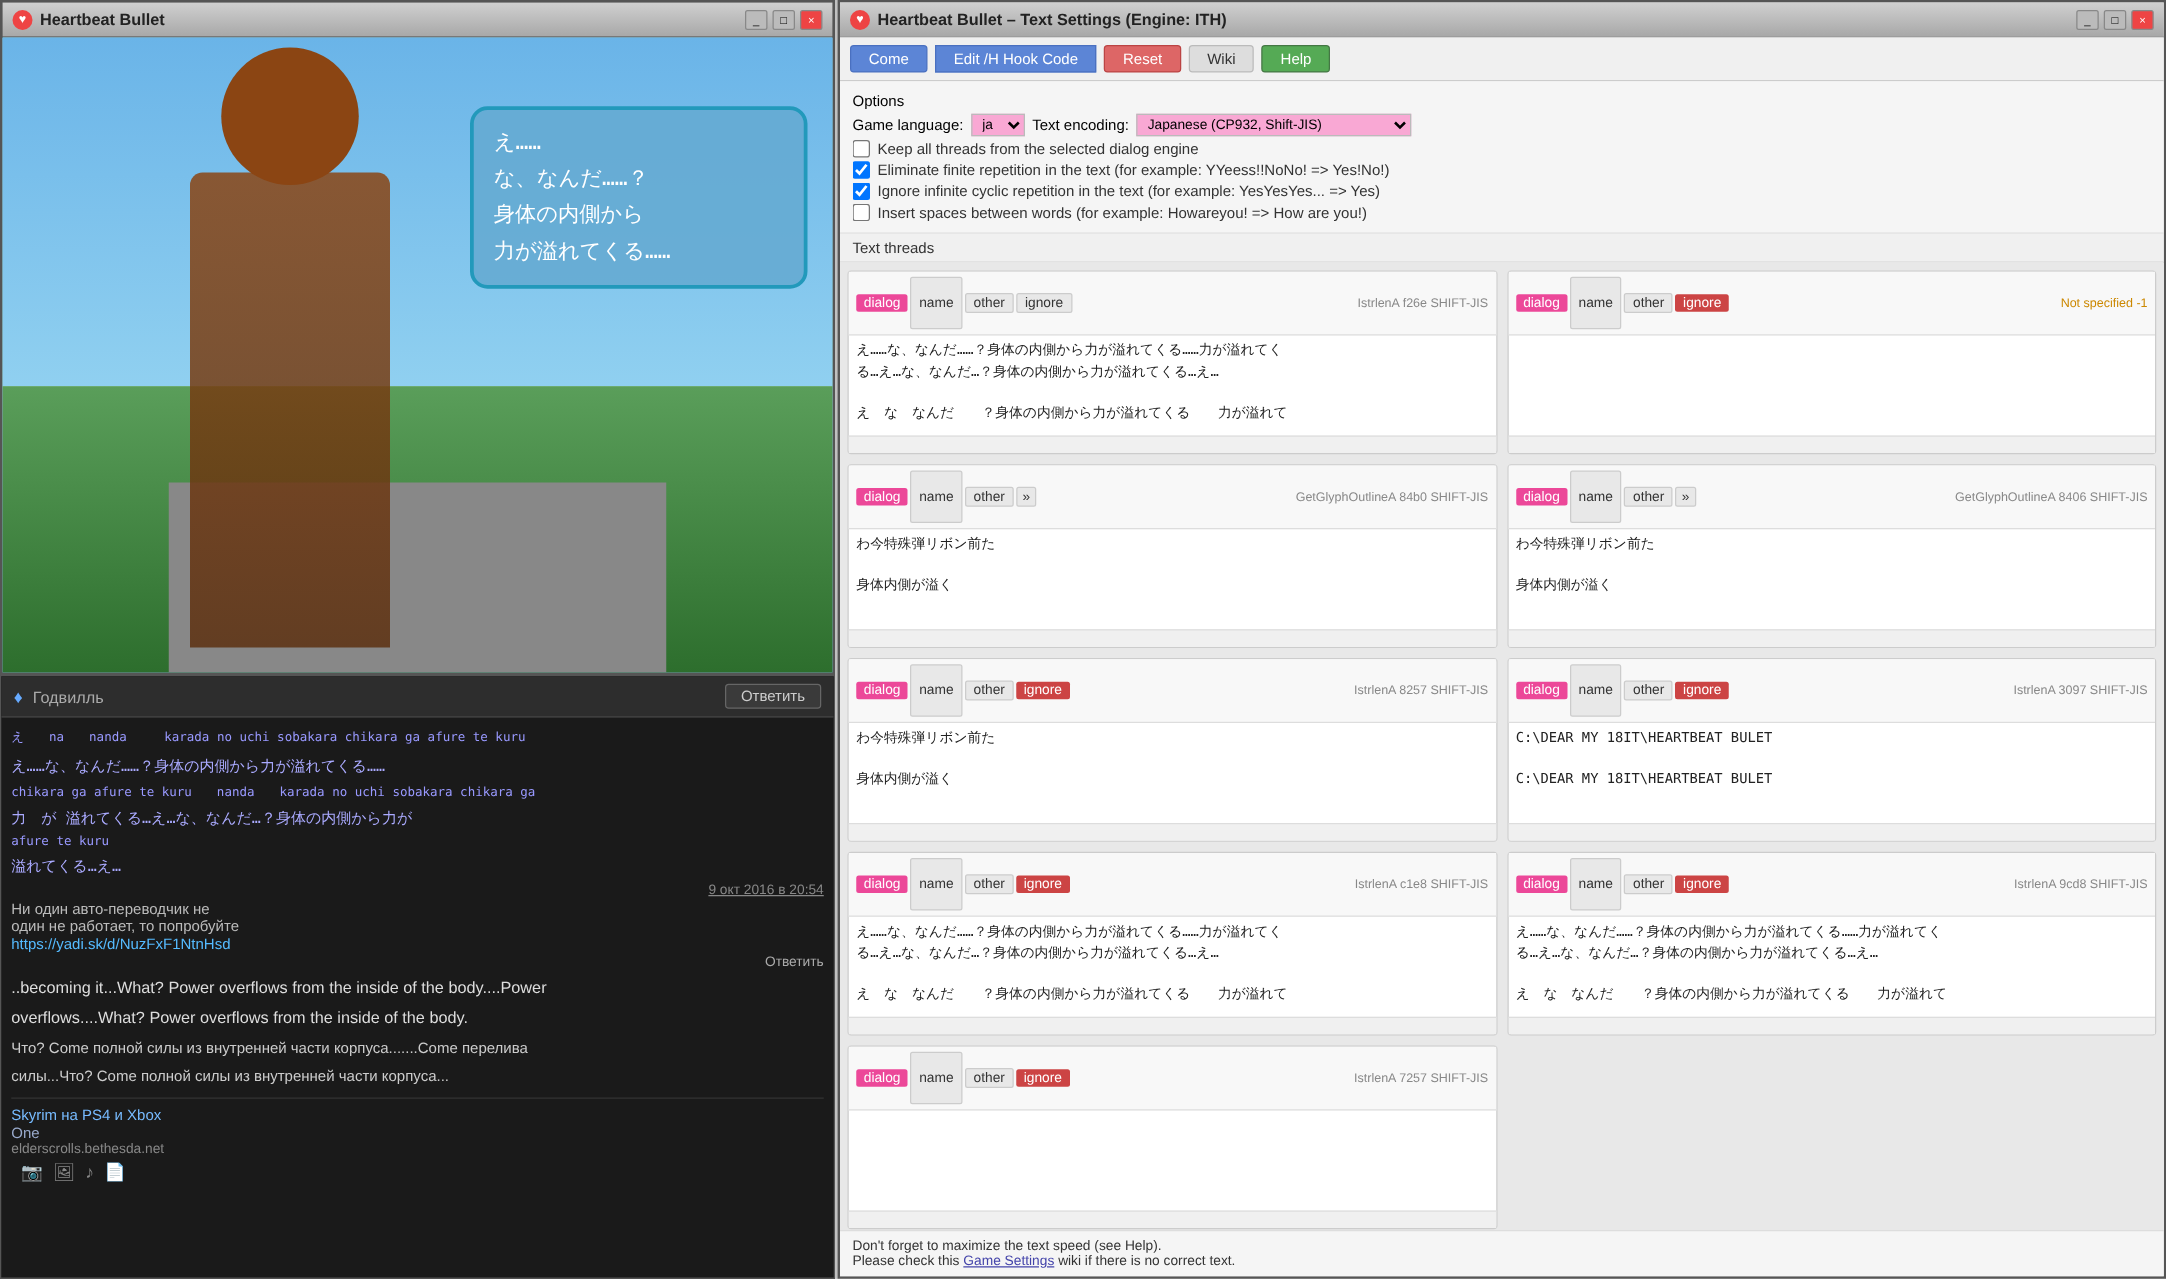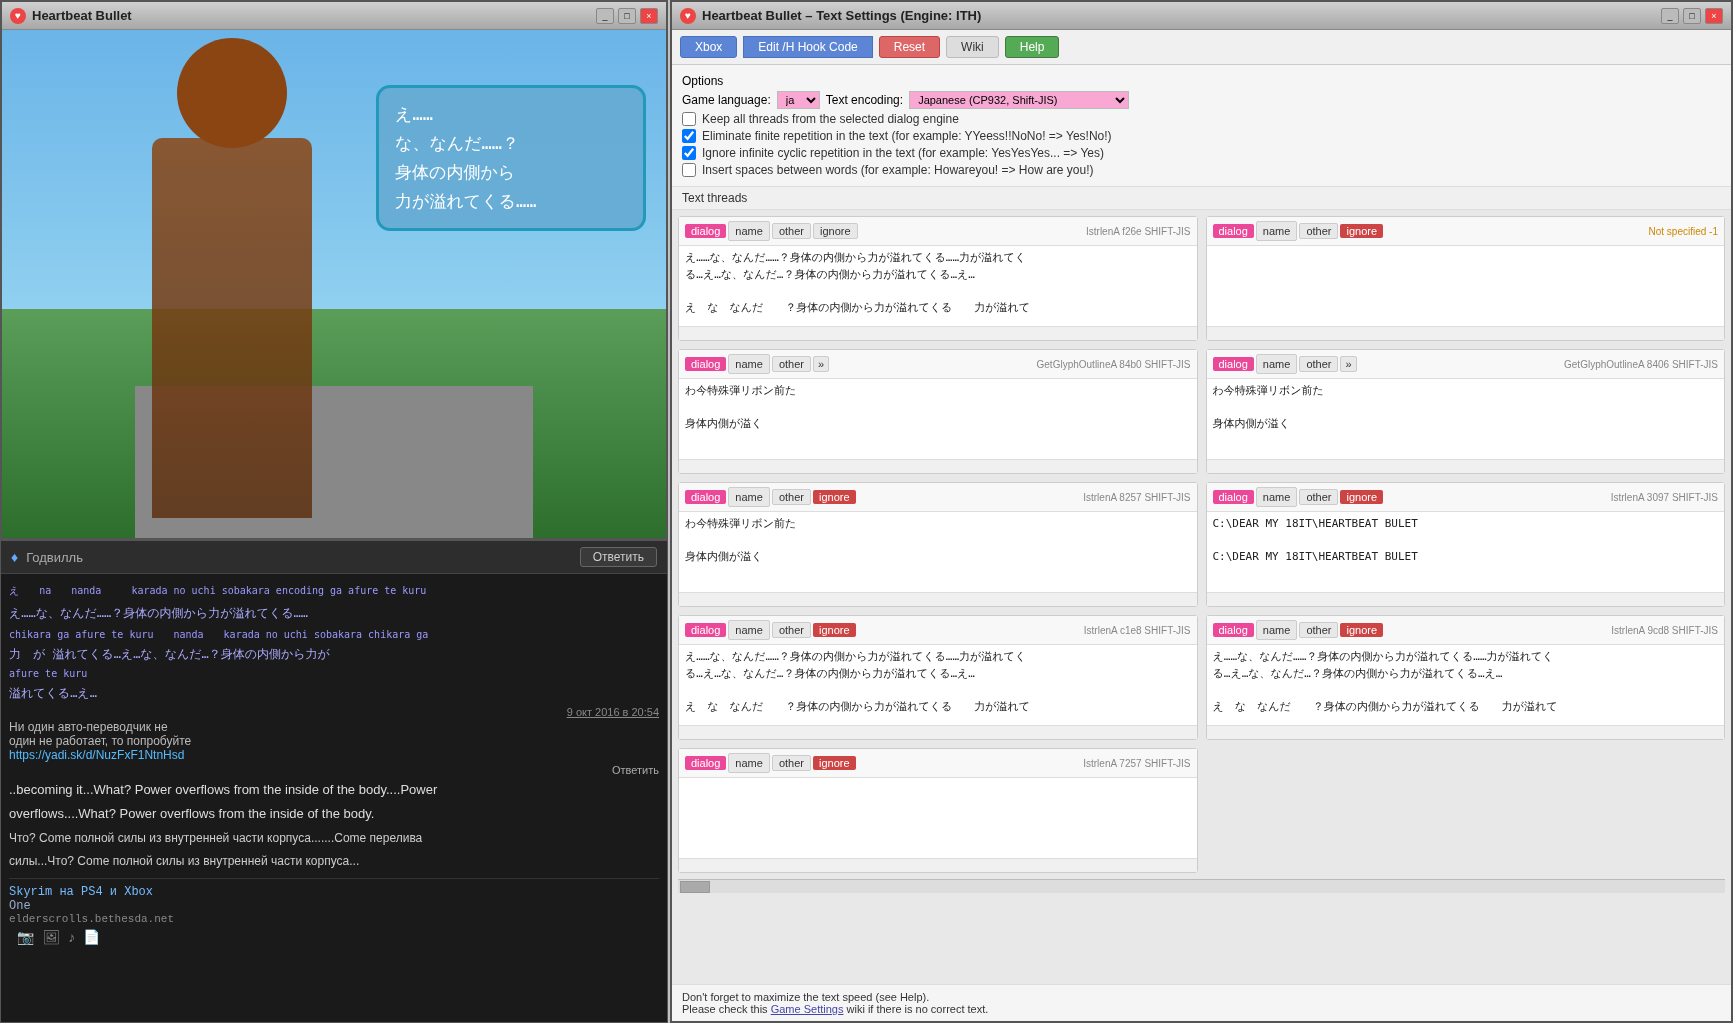--- a/index.html
+++ b/index.html
@@ -47,21 +47,21 @@
     .option-row select { font-size: 11px; padding: 1px 4px; border: 1px solid #bbb; background: #f9a8d4; }
     .option-row input[type="checkbox"] { width: 14px; height: 14px; }
     .option-text-red { color: #c00; font-size: 12px; }
     .option-text-blue { color: #00c; font-size: 12px; }
     .threads-label { padding: 4px 10px; font-size: 12px; color: #333; background: #f0f0f0; border-bottom: 1px solid #ddd; }
     .threads-container { flex: 1; overflow-y: auto; padding: 6px; background: #e8e8e8; }
     .threads-grid { display: grid; grid-template-columns: 1fr 1fr; gap: 8px; }
     .thread-card { background: white; border: 1px solid #ccc; border-radius: 3px; padding: 0; }
     .thread-header { display: flex; gap: 2px; padding: 4px 6px; background: #f8f8f8; border-bottom: 1px solid #ddd; align-items: center; flex-wrap: wrap; }
     .tab-dialog { background: #ec4899; color: white; padding: 1px 6px; border-radius: 2px; font-size: 11px; cursor: pointer; }
-    .tab-name { background: #e8e8e8; color: #333; padding: 3px 6px; border-radius: 2px; font-size: 11px; cursor: pointer; border: 1px solid #ccc; }
+    .tab-name { background: #e8e8e8; color: #333; padding: 14px 6px; border-radius: 2px; font-size: 11px; cursor: pointer; border: 1px solid #ccc; }
     .tab-other { background: #e8e8e8; color: #333; padding: 1px 6px; border-radius: 2px; font-size: 11px; cursor: pointer; border: 1px solid #ccc; }
     .tab-ignore { background: #e8e8e8; color: #333; padding: 1px 6px; border-radius: 2px; font-size: 11px; cursor: pointer; border: 1px solid #ccc; }
     .tab-ignore-active { background: #c44; color: white; padding: 1px 6px; border-radius: 2px; font-size: 11px; cursor: pointer; }
     .tab-arrow { background: #e8e8e8; color: #333; padding: 1px 4px; border-radius: 2px; font-size: 11px; cursor: pointer; border: 1px solid #ccc; }
     .thread-info { font-size: 10px; color: #888; margin-left: auto; }
     .not-specified { color: #cc8800; font-size: 10px; margin-left: auto; }
     .thread-content { padding: 4px 6px; min-height: 80px; max-height: 100px; overflow-y: auto; font-family: 'MS Gothic', monospace; font-size: 11px; color: #222; line-height: 1.5; }
     .status-bar { padding: 6px 10px; background: #f5f5f5; border-top: 1px solid #ddd; font-size: 11px; color: #333; }
     .status-link { color: #44a; text-decoration: underline; cursor: pointer; }
   </style>
@@ -104,38 +104,38 @@
 </div>
 
 <div class="chat-area">
   <div class="chat-header">
     <span style="color:#6af;font-size:14px;">♦</span>
     <span class="chat-header-name">Годвилль</span>
     <span style="flex:1;"></span>
     <button class="chat-reply-btn">Ответить</button>
   </div>
   <div class="chat-messages">
-    <div class="kanji-text" style="color:#9999ff;font-size:10px;">え　　na　　nanda　　　karada no uchi sobakara encoding ga  afure  te kuru</div>
+    <div class="kanji-text" style="color:#9999ff;font-size:10px;">え　　na　　nanda　　　karada no uchi sobakara chikara ga  afure  te kuru</div>
     <div class="chat-message" style="color:#aaaaff;font-size:12px;font-family:'MS Gothic',monospace;">え……な、なんだ……？身体の内側から力が溢れてくる……</div>
     <div class="kanji-text" style="color:#9999ff;font-size:10px;">chikara ga  afure  te kuru　　nanda　　karada no uchi sobakara chikara ga</div>
     <div class="kanji-text" style="color:#aaaaff;font-size:12px;font-family:'MS Gothic',monospace;">力　が 溢れてくる…え…な、なんだ…？身体の内側から力が</div>
     <div class="kanji-text" style="color:#9999ff;font-size:10px;">afure  te kuru</div>
     <div class="kanji-text" style="color:#aaaaff;font-size:12px;font-family:'MS Gothic',monospace;">溢れてくる…え…</div>
     <div style="display:flex;justify-content:flex-end;margin:2px 0;">
       <span class="chat-timestamp">9 окт 2016 в 20:54</span>
     </div>
     <div class="chat-system-msg" style="color:#bbb;">Ни один авто-переводчик не</div>
     <div class="chat-system-msg" style="color:#bbb;">один не работает, то попробуйте</div>
     <div class="chat-link">https://yadi.sk/d/NuzFxF1NtnHsd</div>
     <div style="color:#aaa;font-size:11px;text-align:right;margin:2px 0;">Ответить</div>
     <div class="chat-translation" style="color:#ddd;font-size:13px;">..becoming it...What? Power overflows from the inside of the body....Power</div>
     <div class="chat-translation" style="color:#ddd;font-size:13px;">overflows....What? Power overflows from the inside of the body.</div>
     <div class="chat-translation" style="color:#ccc;font-size:12px;">Что? Come полной силы из внутренней части корпуса.......Come перелива</div>
     <div class="chat-translation" style="color:#ccc;font-size:12px;">силы...Что? Come полной силы из внутренней части корпуса...</div>
-    <div style="border-top:1px solid #333;margin-top:6px;padding-top:6px;font-family:Liberation Mono, monospace;">
+    <div style="border-top:1px solid #333;margin-top:6px;padding-top:6px;">
       <div class="chat-bottom-title">Skyrim на PS4 и Xbox</div>
       <div style="color:#99aacc;font-size:12px;">One</div>
       <div class="chat-bottom-url">elderscrolls.bethesda.net</div>
     </div>
     <div class="chat-icons">
       <span class="chat-icon">📷</span>
       <span class="chat-icon">🖼</span>
       <span class="chat-icon">♪</span>
       <span class="chat-icon">📄</span>
     </div>
@@ -148,21 +148,21 @@
       <div class="titlebar-icon">♥</div>
       <span>Heartbeat Bullet – Text Settings (Engine: ITH)</span>
     </div>
     <div class="titlebar-buttons">
       <div class="titlebar-btn">_</div>
       <div class="titlebar-btn">□</div>
       <div class="titlebar-btn" style="background:#e44;color:white;">×</div>
     </div>
   </div>
   <div class="right-toolbar">
-    <button class="btn-save">Xbox</button>
+    <button class="btn-save">Come</button>
     <button class="btn-edit">Edit /H Hook Code</button>
     <button class="btn-reset">Reset</button>
     <button class="btn-wiki">Wiki</button>
     <button class="btn-help">Help</button>
   </div>
   <div class="options-section">
     <div class="option-row">
       <span>Options</span>
     </div>
     <div class="option-row">

